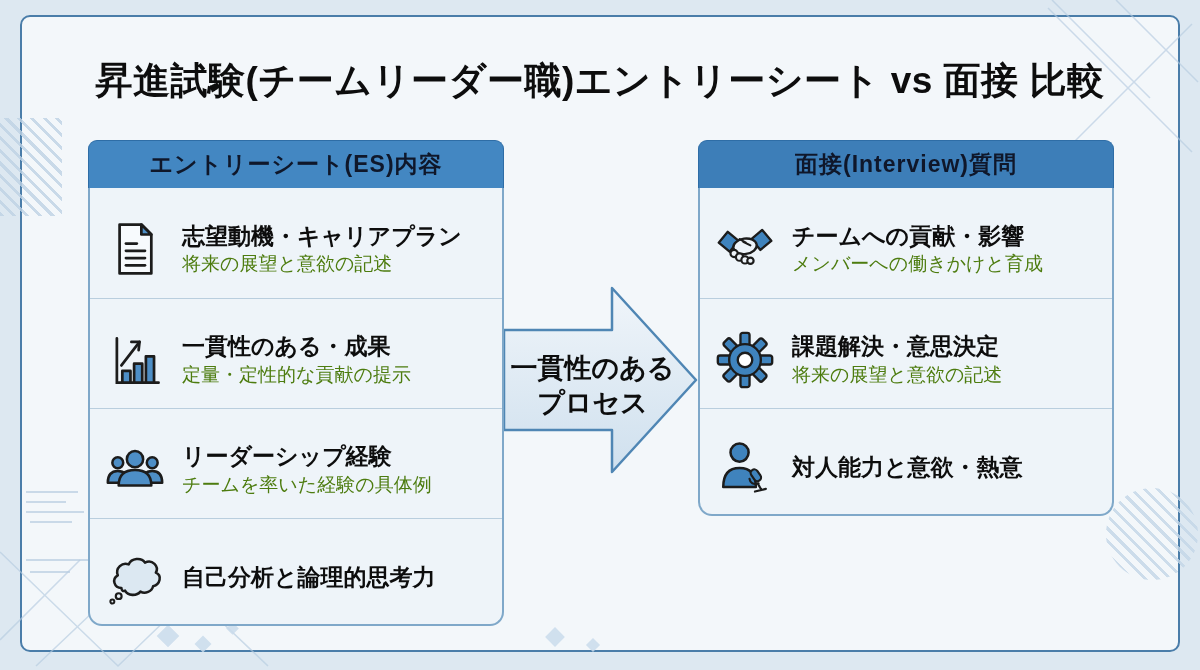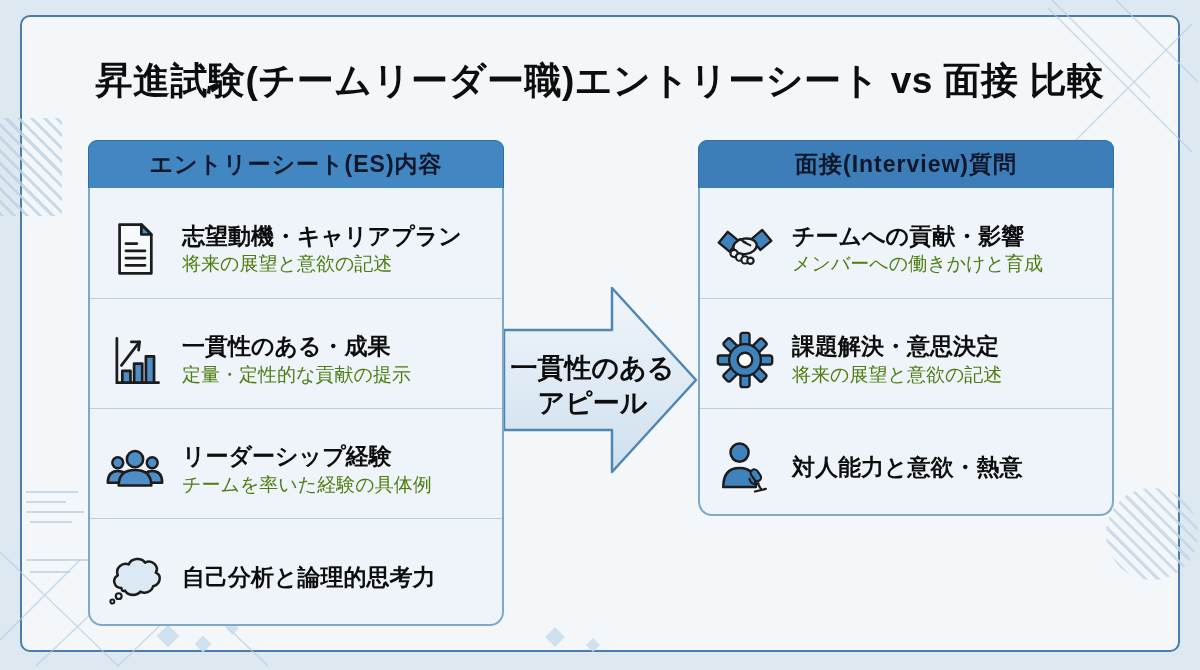--- a/index.html
+++ b/index.html
@@ -100,21 +100,21 @@
   <defs>
     <linearGradient id="ag" x1="0" y1="0" x2="0" y2="1">
       <stop offset="0" stop-color="#f0f5fa"></stop>
       <stop offset="1" stop-color="#cfe0ee"></stop>
     </linearGradient>
   </defs>
   <polygon points="6,50 114,50 114,8 198,100 114,192 114,150 6,150" fill="url(#ag)" stroke="#4f86b4" stroke-width="2.5" stroke-linejoin="round"></polygon>
 </svg>
 <div class="arrow-label">
   <div>一貫性のある</div>
-  <div>アピール</div>
+  <div>プロセス</div>
 </div>
 
 <div class="panel left">
   <div class="panel-header">エントリーシート(ES)内容</div>
   <div class="panel-body">
 
     <div class="row">
       <span class="icon">
         <svg viewBox="0 0 64 64">
           <path d="M15 5 h24 l11 11 v43 h-35 z" fill="#f7fafd" stroke="#1c1c1c" stroke-width="3" stroke-linejoin="round"></path>

